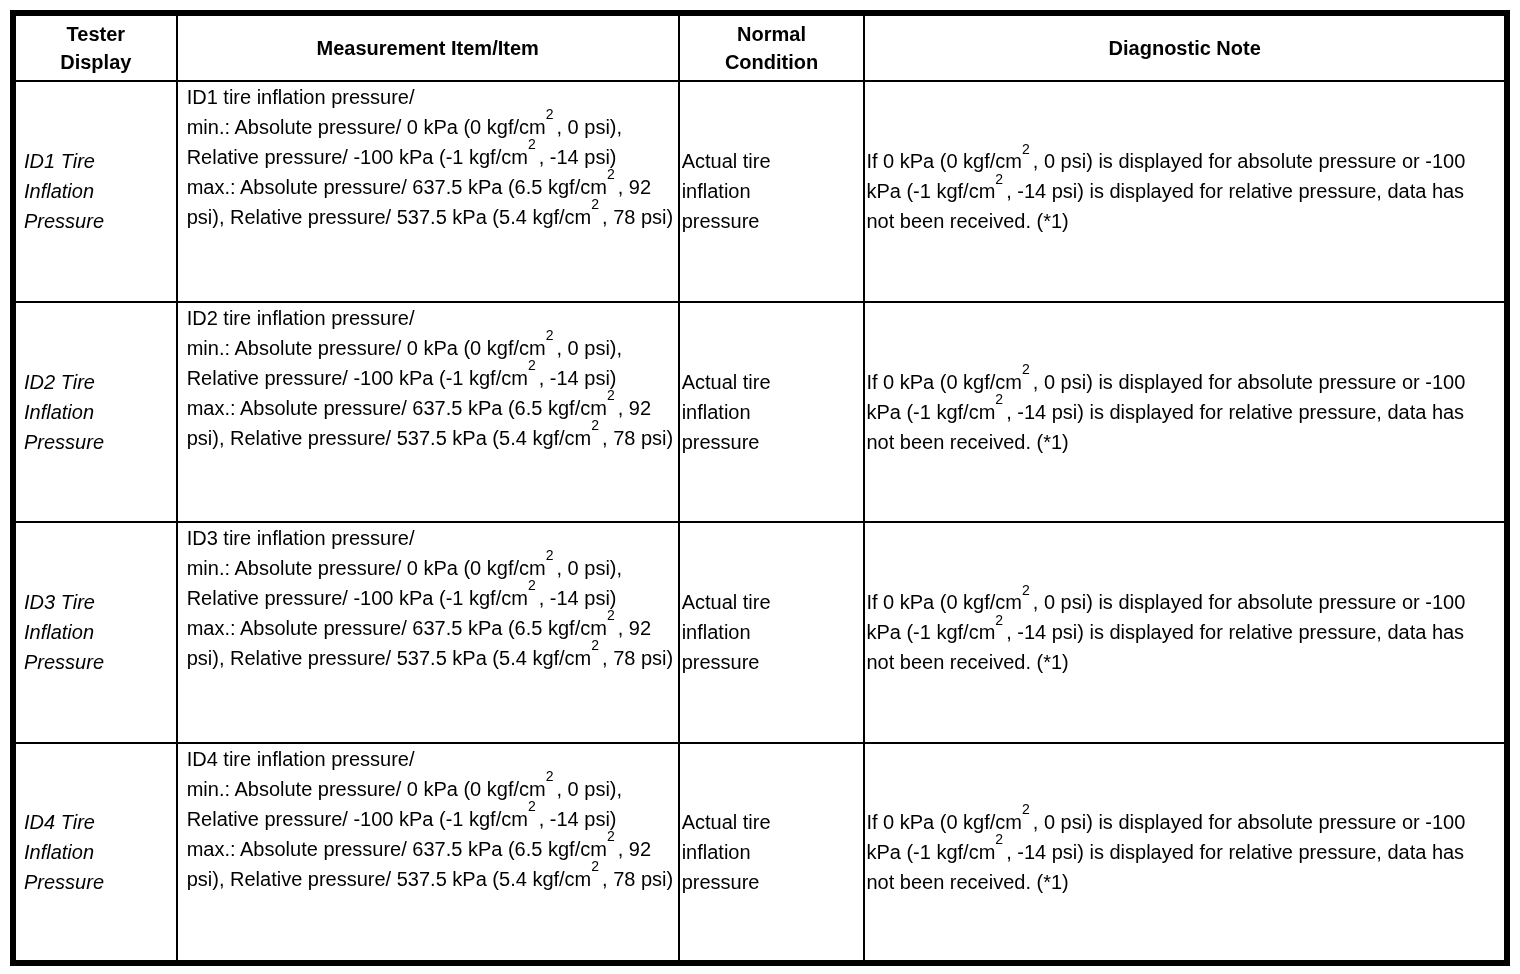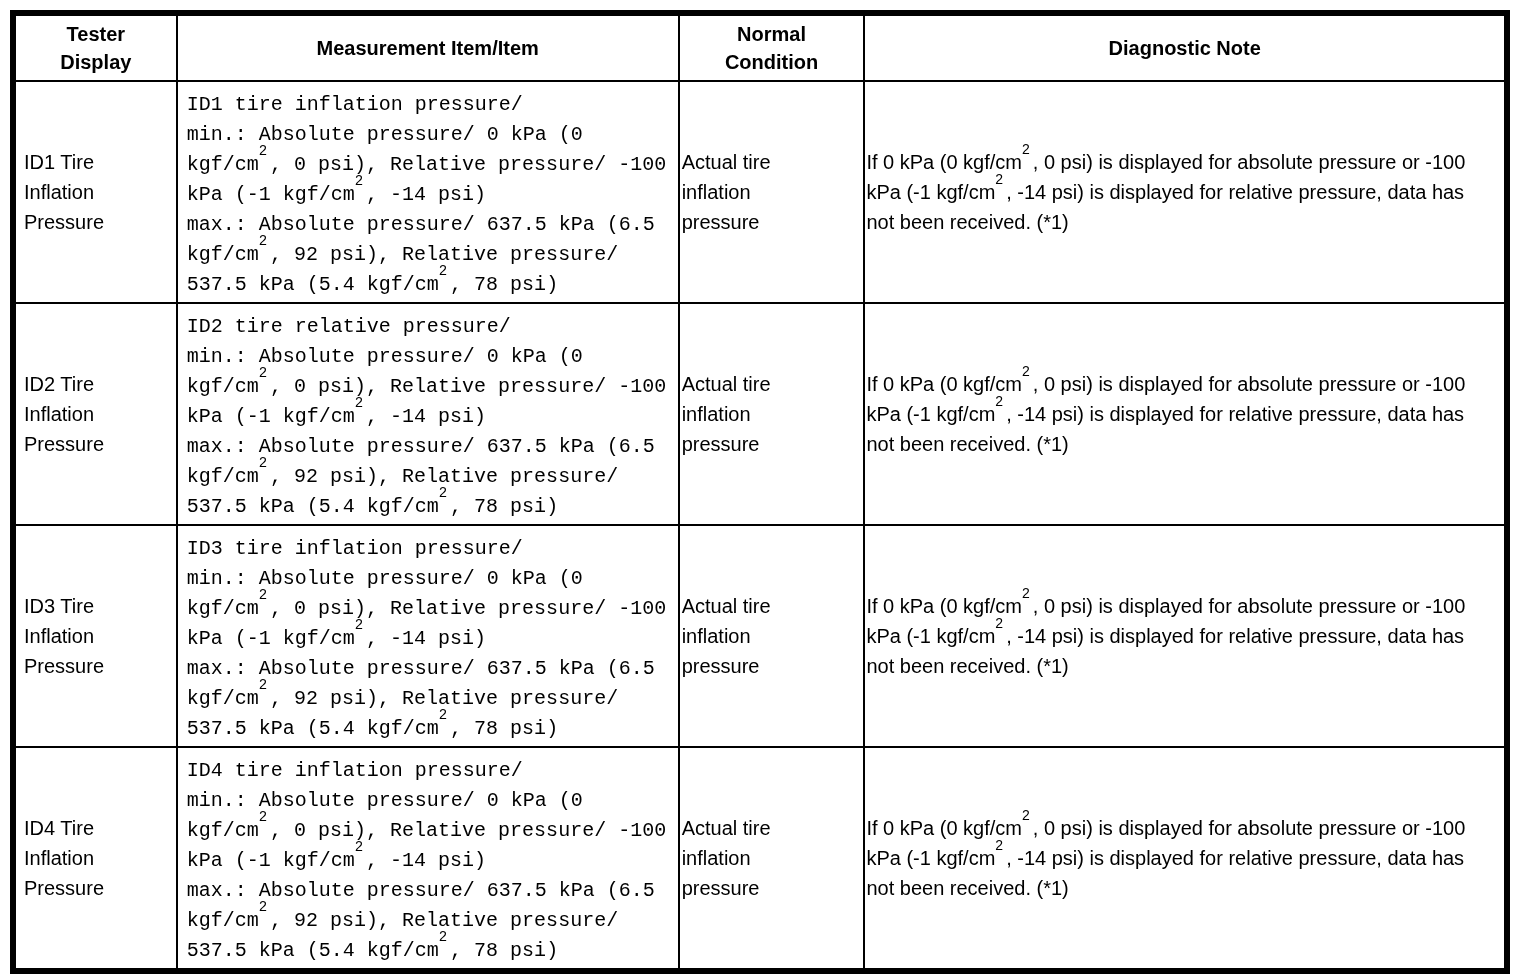--- a/index.html
+++ b/index.html
@@ -38,25 +38,24 @@
     text-align: center;
     vertical-align: middle;
     white-space: pre-line;
   }
   td {
     font-size: 20px;
     line-height: 30px;
     vertical-align: middle;
   }
   td.c1 { padding-left: 8px; }
-  td.c1 .txt { max-width: 132px; }
+  td.c1 .txt { max-width: 132px; font-style: italic; }
   td.c2 {
     vertical-align: top;
-    padding: 8px 4px 2px 9px;
-    font-family: Liberation Mono, monospace;
+    padding: 0 4px 2px 9px;
   }
   td.c2 p { margin: 0; }
   td.c3 { padding-left: 2px; }
   td.c3 .txt { max-width: 126px; }
   td.c4 { padding-left: 1px; }
   td.c4 .note { margin: 0; max-width: 608px; }
   sup {
     font-size: 14px;
     line-height: 0;
     position: relative;
@@ -100,21 +99,21 @@
         </td>
         <td class="c4">
           <p class="note">If 0 kPa (0 kgf/cm<sup>2</sup>, 0 psi) is displayed for absolute pressure or -100 kPa (-1 kgf/cm<sup>2</sup>, -14 psi) is displayed for relative pressure, data has not been received. (*1)</p>
         </td>
       </tr>
       <tr class="data-row">
         <td class="c1">
           <div class="txt">ID2 Tire Inflation Pressure</div>
         </td>
         <td class="c2">
-          <p>ID2 tire relative pressure/</p>
+          <p>ID2 tire inflation pressure/</p>
           <p>min.: Absolute pressure/ 0 kPa (0 kgf/cm<sup>2</sup>, 0 psi), Relative pressure/ -100 kPa (-1 kgf/cm<sup>2</sup>, -14 psi)</p>
           <p>max.: Absolute pressure/ 637.5 kPa (6.5 kgf/cm<sup>2</sup>, 92 psi), Relative pressure/ 537.5 kPa (5.4 kgf/cm<sup>2</sup>, 78 psi)</p>
         </td>
         <td class="c3">
           <div class="txt">Actual tire inflation pressure</div>
         </td>
         <td class="c4">
           <p class="note">If 0 kPa (0 kgf/cm<sup>2</sup>, 0 psi) is displayed for absolute pressure or -100 kPa (-1 kgf/cm<sup>2</sup>, -14 psi) is displayed for relative pressure, data has not been received. (*1)</p>
         </td>
       </tr>

